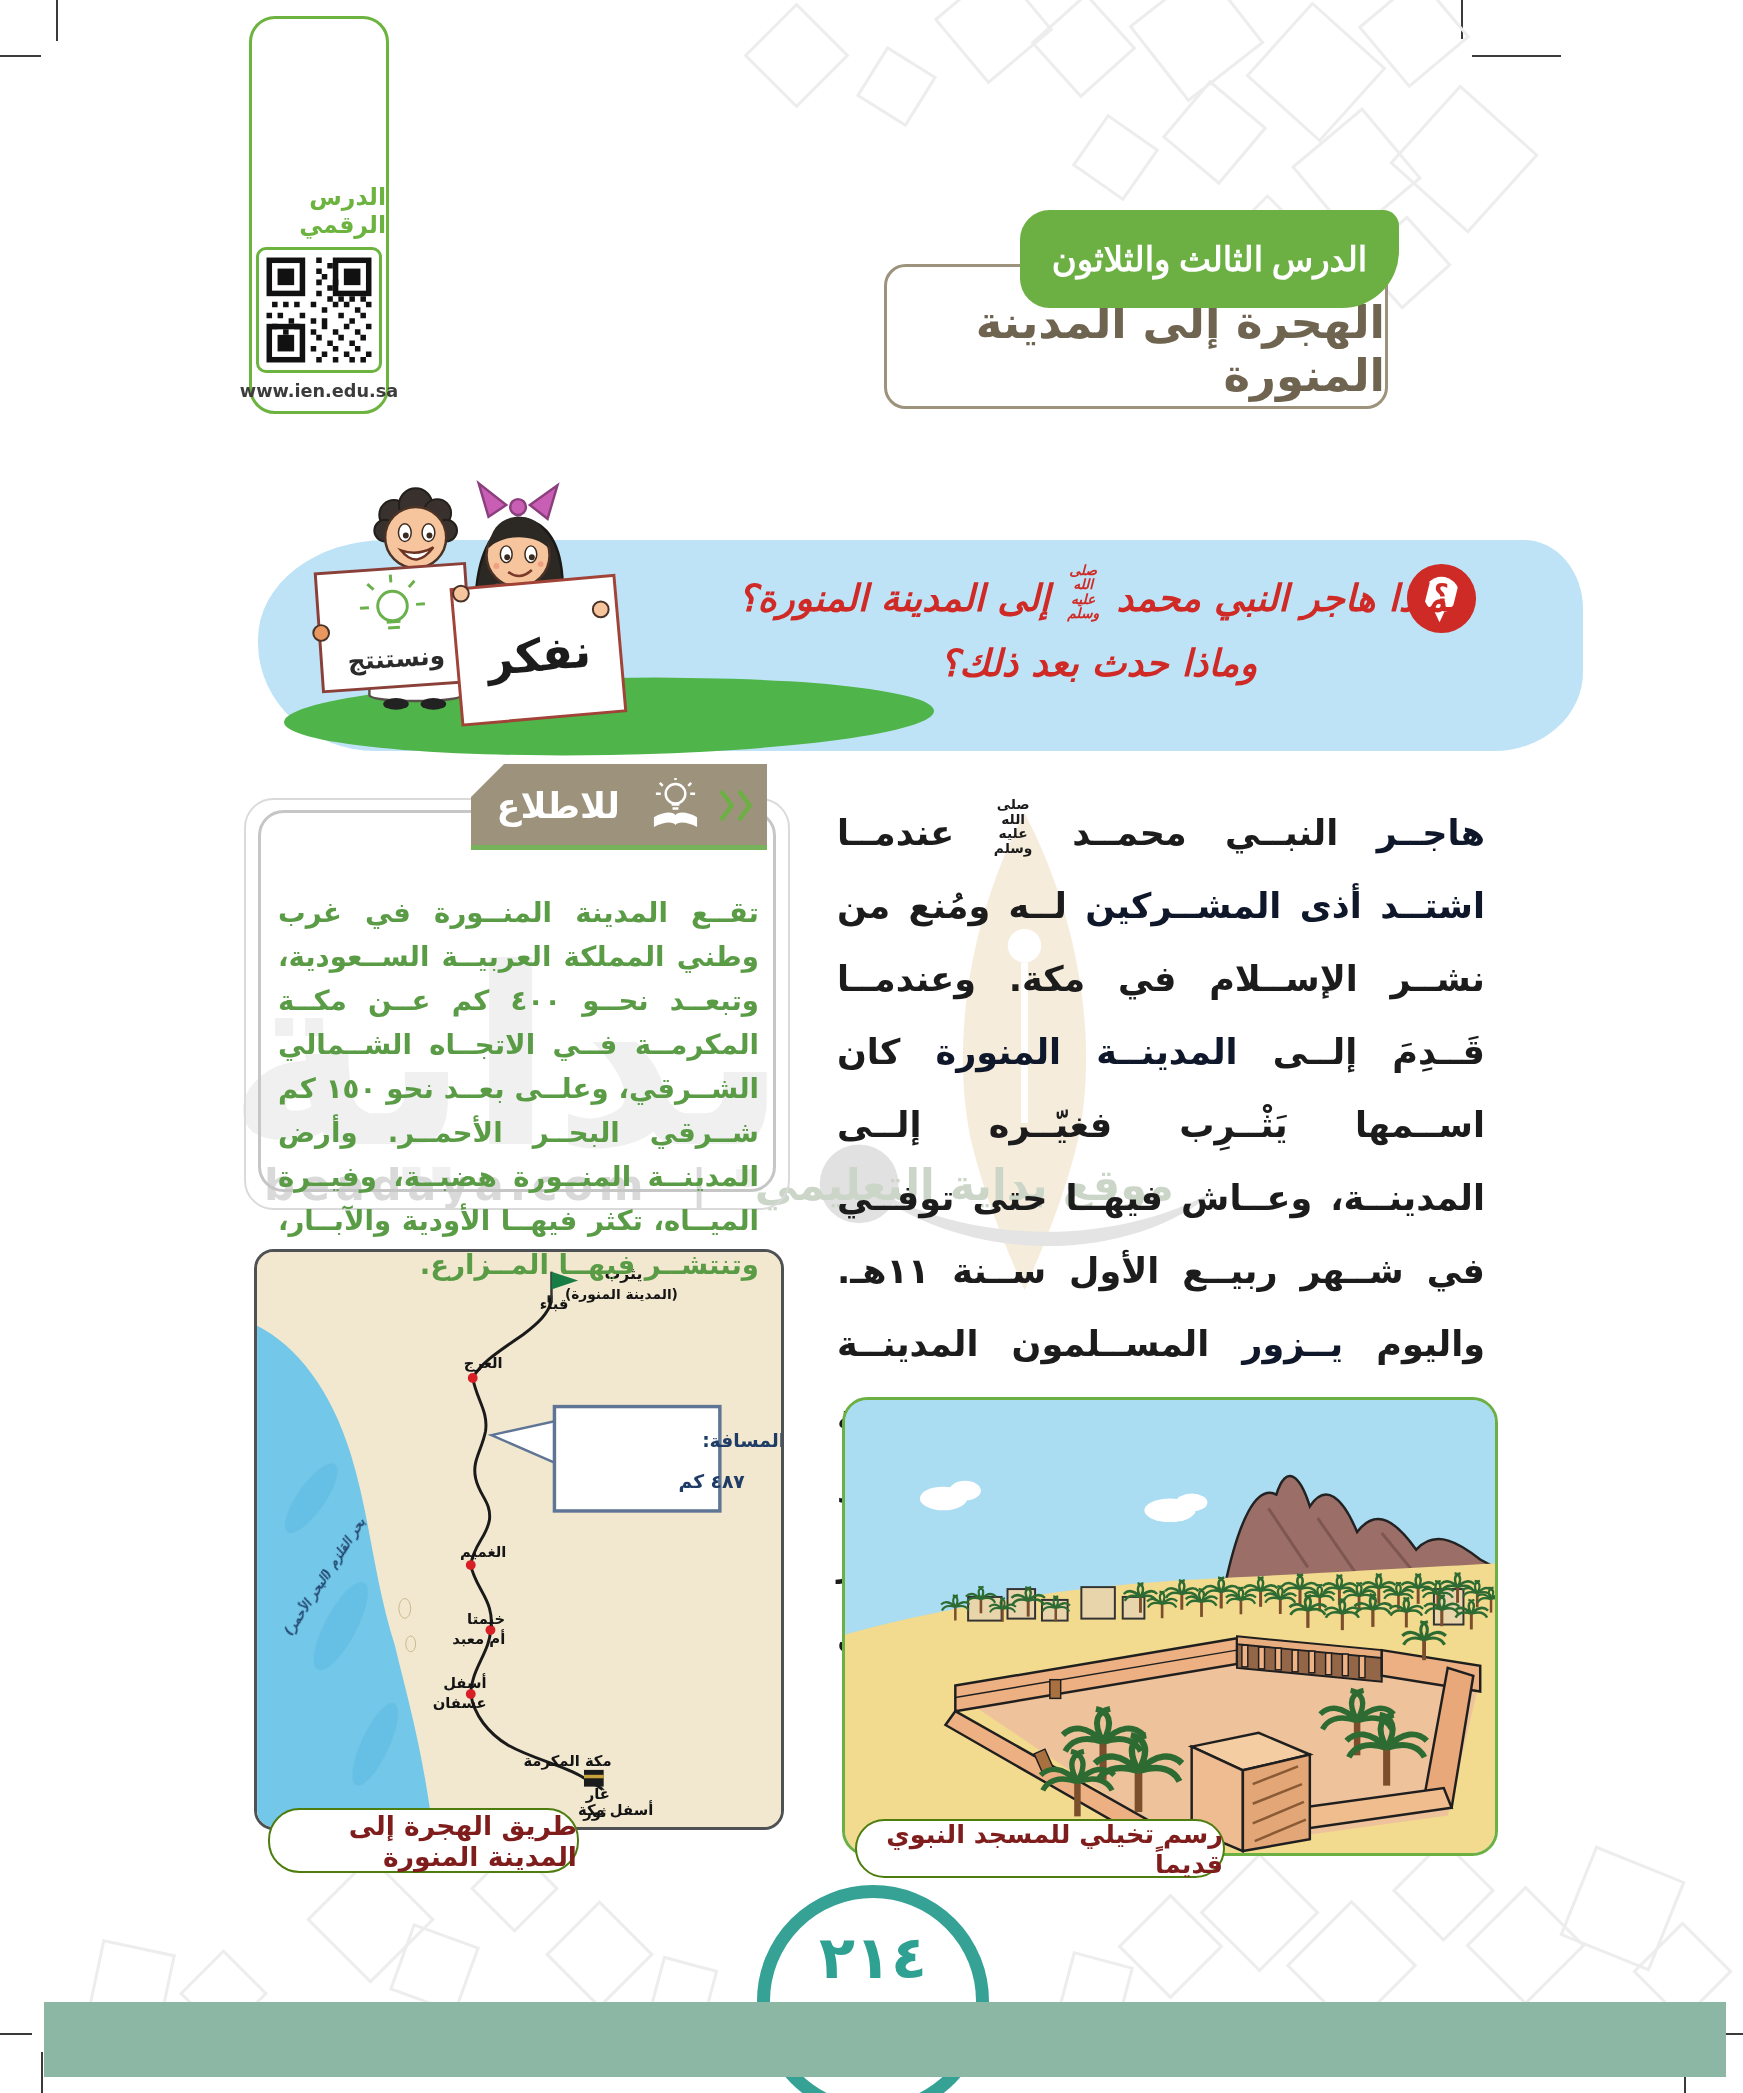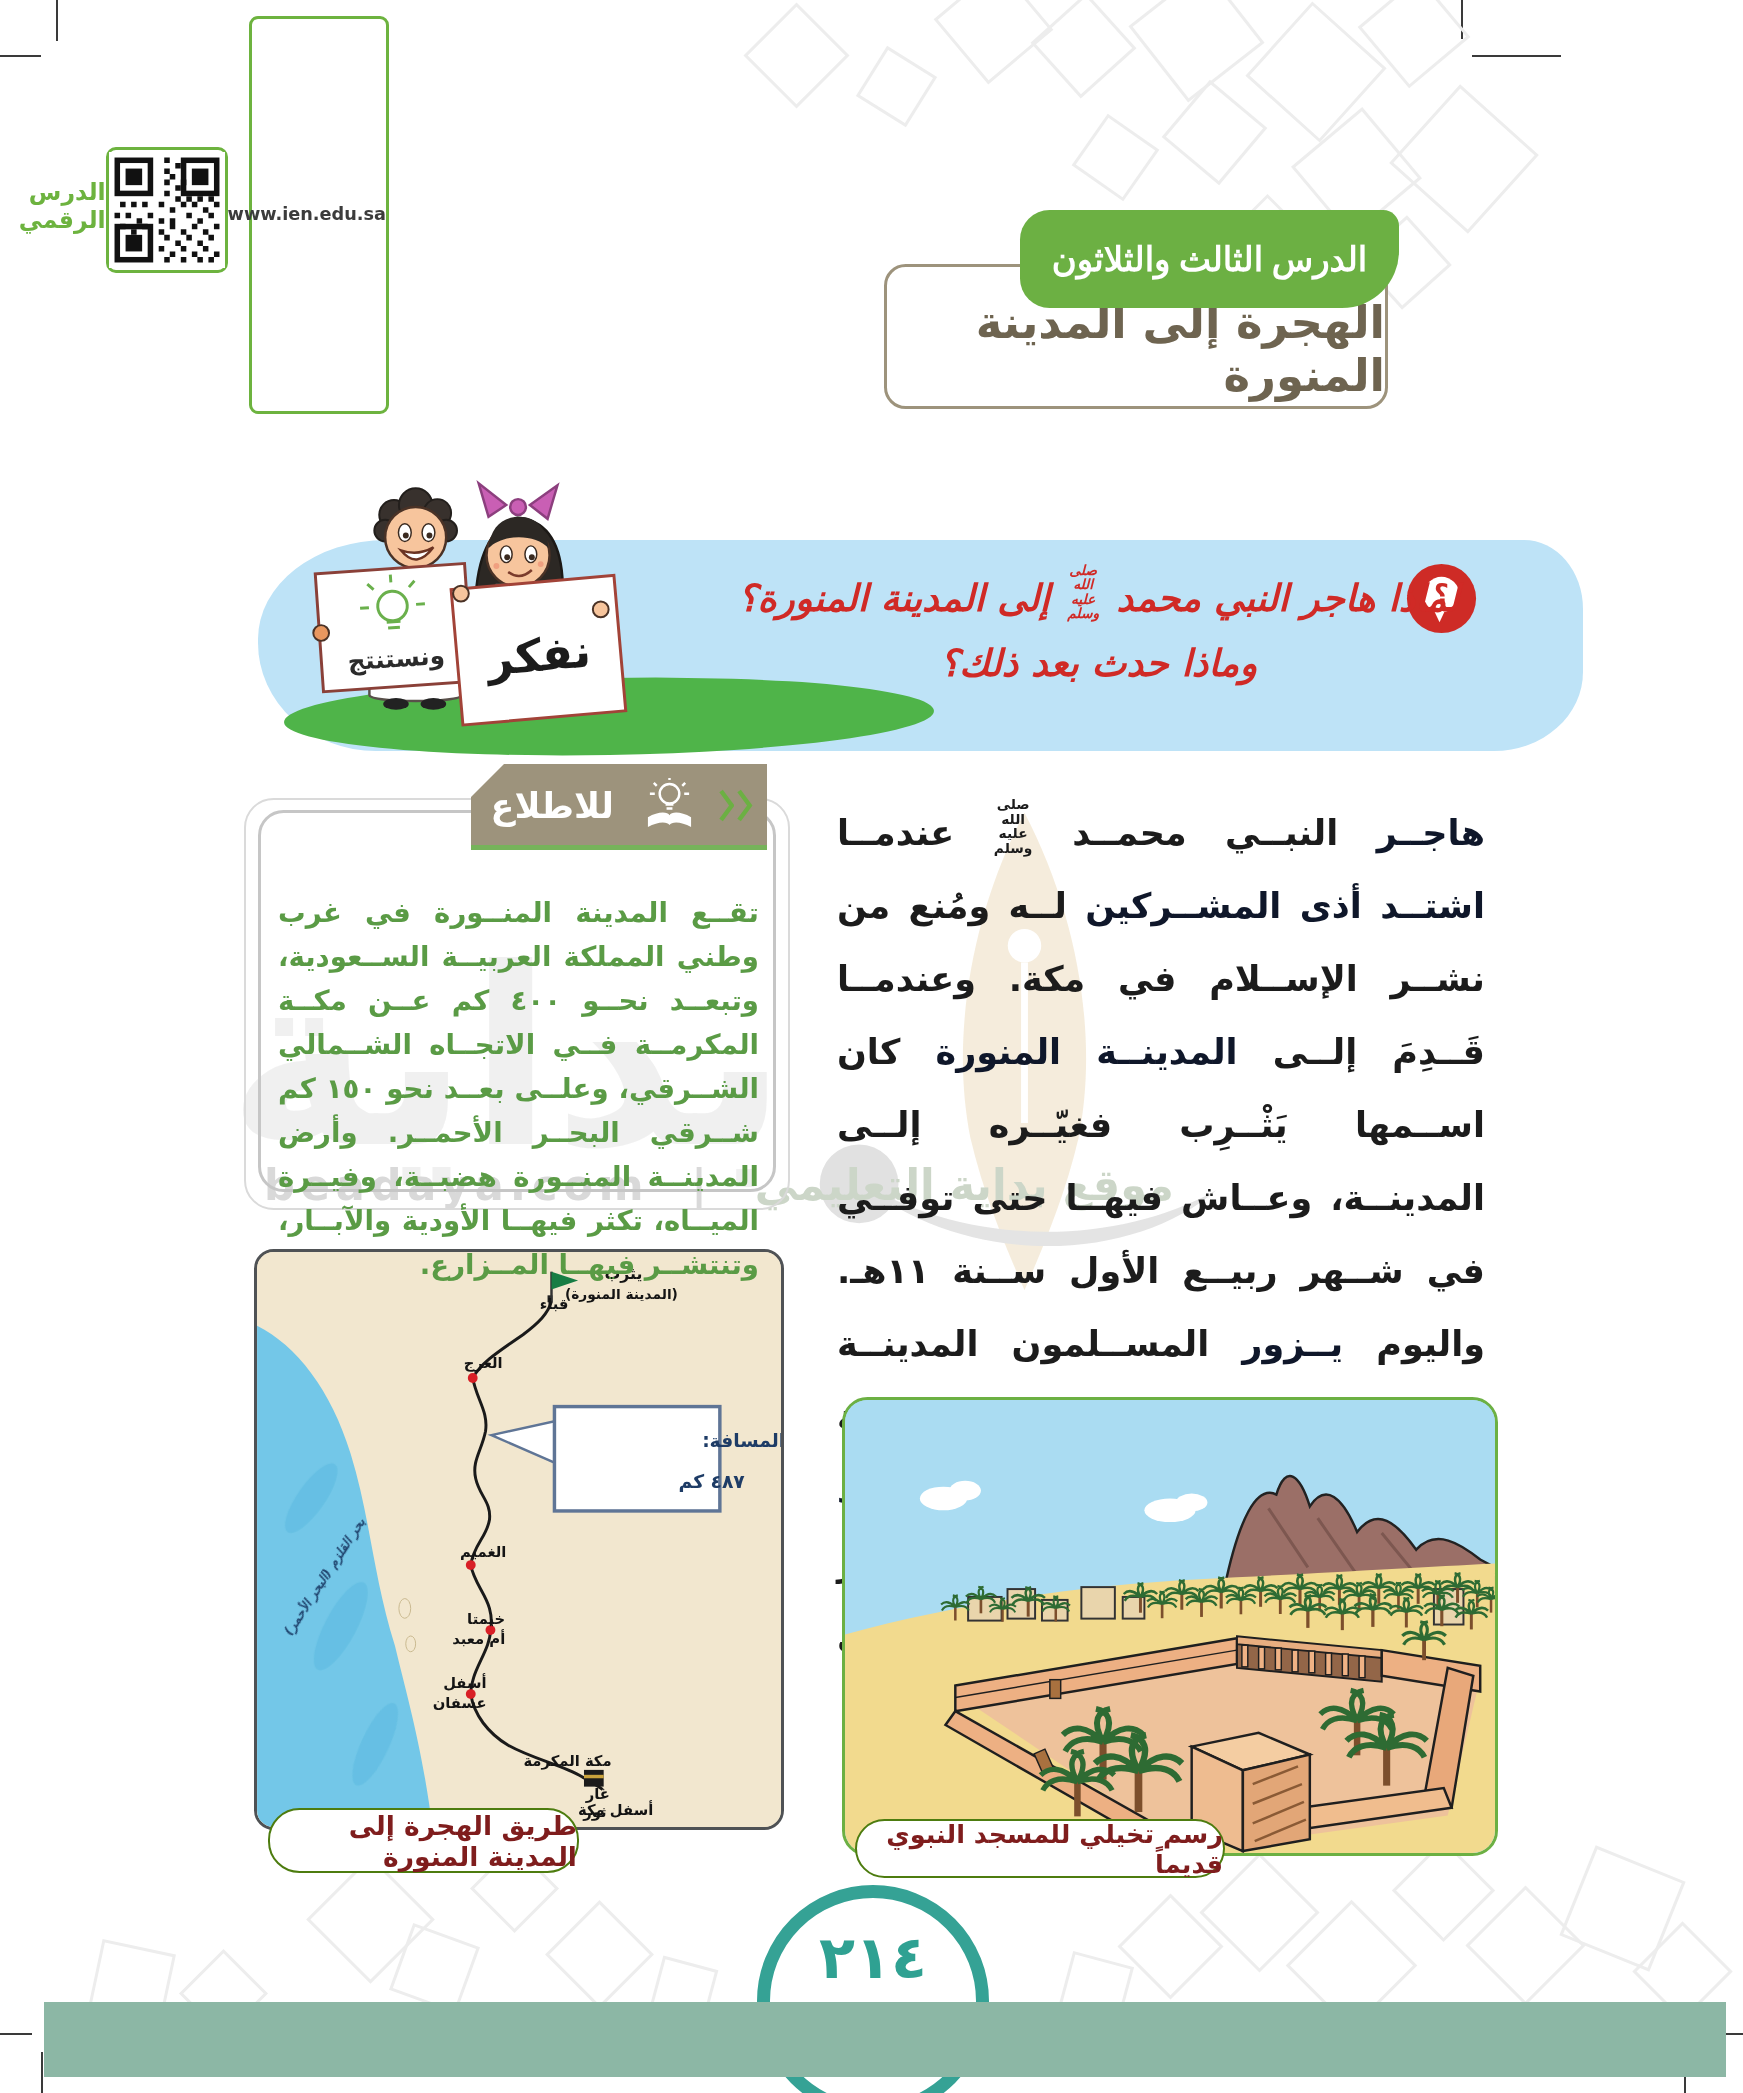--- a/index.html
+++ b/index.html
@@ -9,22 +9,22 @@
   .ar{direction:rtl;unicode-bidi:embed;}
   svg text{font-family:"DejaVu Sans",sans-serif;}
 
   
   .dm{position:absolute;border:3.9px solid #ededed;}
 
   
   .cm{position:absolute;background:#3a3a3a;}
 
   
-  .qr-panel{left:249px;top:15.8px;width:140px;height:398px;border:3px solid #6db33f;border-radius:9px;
-            display:flex;flex-direction:row;justify-content:flex-end;align-items:center;padding-bottom:9.9px;box-sizing:border-box;}
+  .qr-panel{left:249px;top:15.8px;width:140px;height:398px;border:3px solid #6db33f;border-radius:26px;
+            display:flex;flex-direction:column;justify-content:flex-end;align-items:center;padding-bottom:9.9px;box-sizing:border-box;}
   .qr-label{color:#6db33f;font-weight:700;font-size:23.6px;margin-bottom:7.9px;}
   .qr-box{width:126px;height:126px;background:#fff;border:3px solid #6db33f;border-radius:9.9px;
           display:flex;align-items:center;justify-content:center;box-sizing:border-box;}
   .qr-url{color:#3c3c3c;font-weight:700;font-size:17.7px;margin-top:7.9px;}
 
   
   .title-box{left:884px;top:264px;width:504px;height:145px;border:3.9px solid #9d937c;border-radius:21.7px;
              box-sizing:border-box;display:flex;align-items:center;justify-content:center;z-index:2;}
   .title-box span{color:#6e6450;font-weight:700;font-size:45px;padding-top:25.6px;}
   .banner{left:1020px;top:210px;width:379px;height:98px;background:#6cb043;
@@ -43,21 +43,21 @@
   
   .article{left:837px;top:762px;width:648px;z-index:2;font-size:35px;font-weight:700;color:#1c1c1c;
            line-height:73px;text-align:justify;}
   .article .blue{color:#0f172a;}
 
   
   .info-outline{left:244px;top:798px;width:542px;height:408px;border:2px solid #dadada;border-radius:29.6px;z-index:1;}
   .info-box{left:258px;top:810px;width:518px;height:382px;border:3px solid #c6c6c6;border-radius:25.6px;z-index:2;box-sizing:border-box;}
   .ribbon{left:471px;top:764px;width:296px;height:83px;background:#9d937c;z-index:3;
           clip-path:polygon(33px 0,100% 0,100% 100%,0 100%,0 33px);
-          display:flex;flex-direction:row-reverse;align-items:center;gap:24px;padding:0 13.8px;box-sizing:border-box;}
+          display:flex;flex-direction:row-reverse;align-items:center;gap:18px;padding:0 13.8px;box-sizing:border-box;}
   .ribbon .txt{color:#fff;font-weight:700;font-size:35px;flex:1;text-align:center;}
   .ribbon-under{left:471px;top:845px;width:296px;height:4.9px;background:#76b35a;z-index:3;}
   .chev{display:flex;gap:3px;}
   .info-text{left:278px;top:891px;width:481px;z-index:3;color:#5a9b45;font-weight:700;font-size:27.6px;
              line-height:44px;text-align:justify;}
 
   
   .map-frame{left:254px;top:1249px;width:524px;height:575px;border:3px solid #4f5255;border-radius:19.7px;
              overflow:hidden;background:#f2e7cf;z-index:2;box-sizing:content-box;}
   .fig-frame{left:842px;top:1397px;width:650px;height:453px;border:3px solid #6cb043;border-radius:25.6px;

